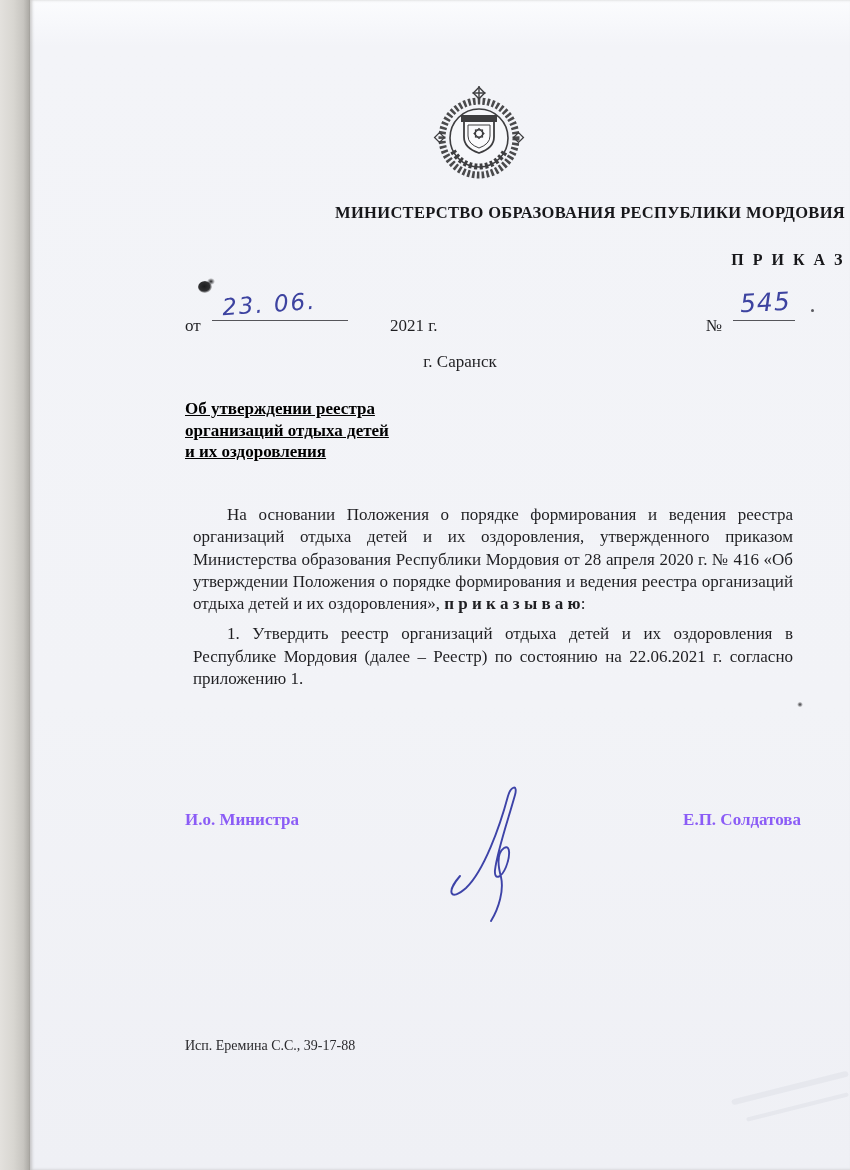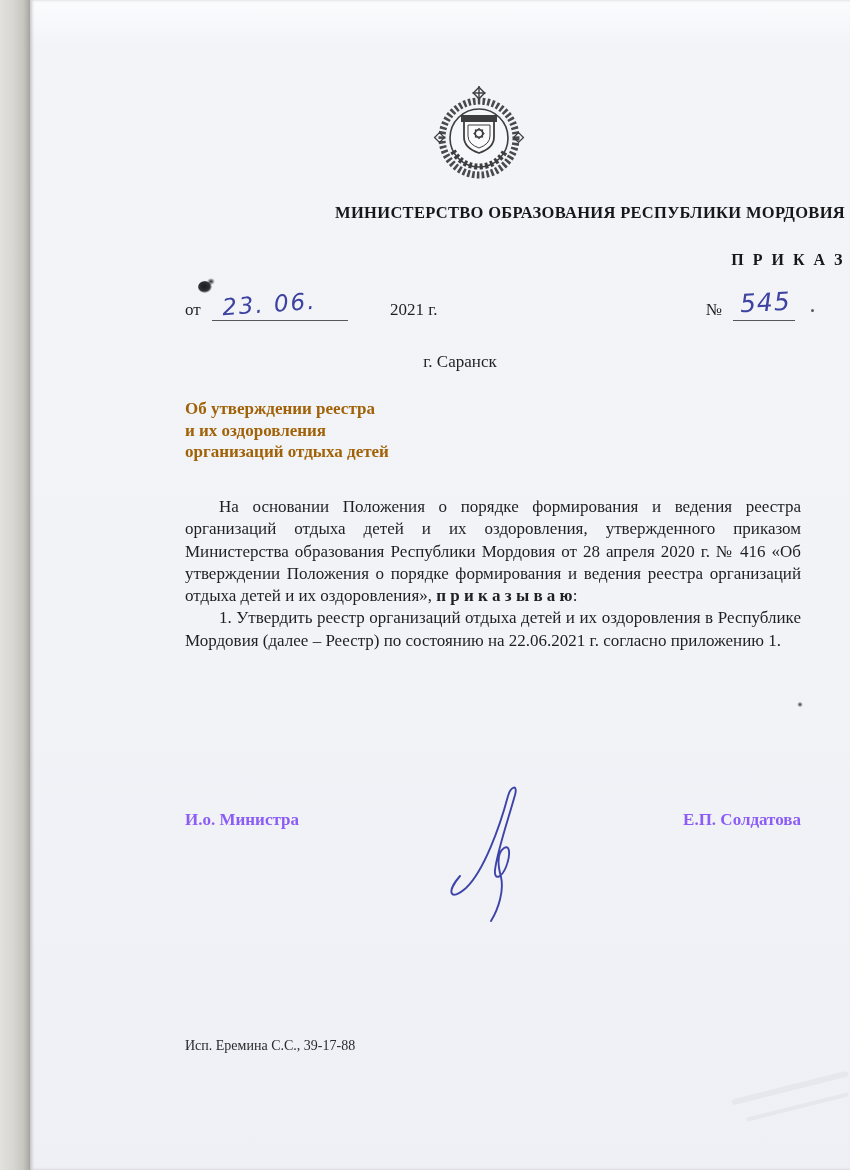--- a/index.html
+++ b/index.html
@@ -26,38 +26,38 @@
     transform:rotate(-14deg);border-radius:3px;
   }
   .abs{position:absolute;}
   .centered-paper{left:30px;width:815px;text-align:right;}
   .ministry{
     top:203px;font-size:16.5px;font-weight:bold;letter-spacing:.3px;color:#17171a;
   }
   .prikaz{
     top:251px;font-size:16px;font-weight:bold;letter-spacing:2.5px;color:#17171a;
   }
-  .dateline-label{font-size:17px;color:#1f1f22;}
+  .dateline-label{font-size:17px;color:#1f1f22;margin-top:16px;}
   .rule{position:absolute;height:1.3px;background:#55555a;}
   .hand{
     font-family:"DejaVu Sans", sans-serif;font-style:italic;
     color:#3d43a0;
   }
   .hand-date{left:222px;top:291px;font-size:23px;letter-spacing:2px;transform:rotate(-4deg);}
   .hand-num{left:740px;top:288px;font-size:25px;letter-spacing:1px;transform:rotate(-3deg);}
   .city{left:0;top:352px;width:920px;text-align:center;font-size:17px;}
   .subject{
     left:185px;top:398px;width:330px;
-    font-size:17px;font-weight:bold;line-height:21.5px;color:#a16207;
+    font-size:17px;font-weight:bold;line-height:21.5px;color:#000000;text-decoration:underline;
   }
   .body-text{
     left:185px;top:496px;width:616px;
     font-size:17px;line-height:22.3px;text-align:justify;
   }
-  .body-text p{margin:0;text-indent:34px;}
+  .body-text p{margin:8px;text-indent:34px;}
   .sig-row{
     left:185px;top:810px;width:616px;
     display:flex;justify-content:space-between;
     font-size:17px;font-weight:bold;color:#8b5cf6;
   }
   .signature-svg{left:444px;top:778px;}
   .emblem{left:426px;top:85px;}
   .footer{left:185px;top:1038px;font-size:14px;color:#2a2a2d;}
   .blot{border-radius:50%;}
   .blot-a{left:198px;top:281px;width:14px;height:12px;
@@ -108,22 +108,22 @@
 <span class="abs dateline-label" style="left:390px;top:300px;">2021 г.</span>
 <span class="abs dateline-label" style="left:706px;top:300px;">№</span>
 <div class="rule" style="left:733px;top:320px;width:62px;"></div>
 <span class="abs hand hand-num">545</span>
 <div class="abs dot-after-num"></div>
 
 <div class="abs city">г. Саранск</div>
 
 <div class="abs subject">
   <div>Об утверждении реестра</div>
+  <div>организаций отдыха детей</div>
   <div>и их оздоровления</div>
-  <div>организаций отдыха детей</div>
 </div>
 
 <div class="abs body-text">
   <p><span>На основании Положения о порядке формирования и ведения реестра организаций отдыха детей и их оздоровления, утвержденного приказом Министерства образования Республики Мордовия от 28 апреля 2020 г. № 416 «Об утверждении Положения о порядке формирования и ведения реестра организаций отдыха детей и их оздоровления», </span><b>п р и к а з ы в а ю</b><span>:</span></p>
   <p>1. Утвердить реестр организаций отдыха детей и их оздоровления в Республике Мордовия (далее – Реестр) по состоянию на 22.06.2021 г. согласно приложению 1.</p>
 </div>
 
 <div class="abs sig-row">
   <span>И.о. Министра</span>
   <span>Е.П. Солдатова</span>

